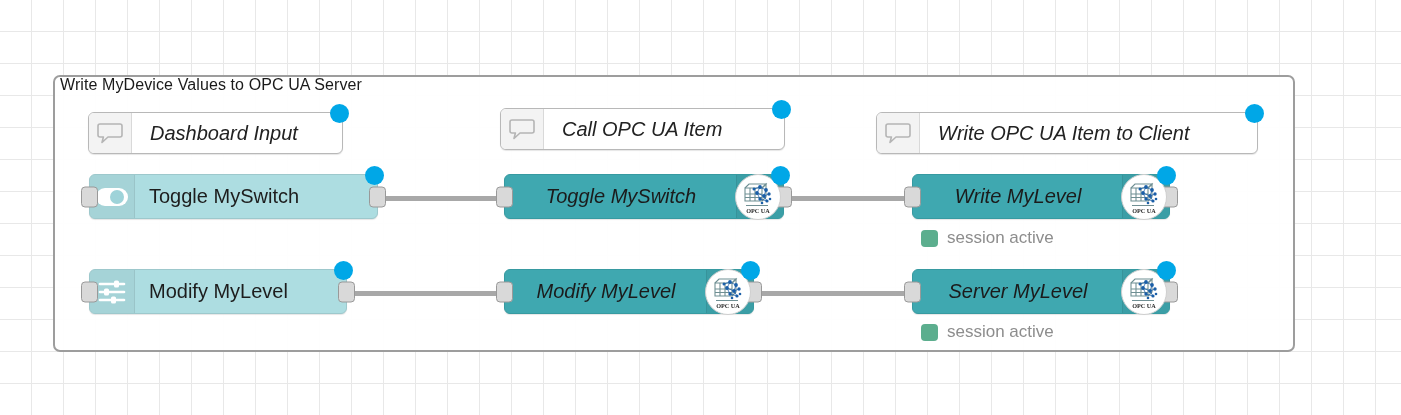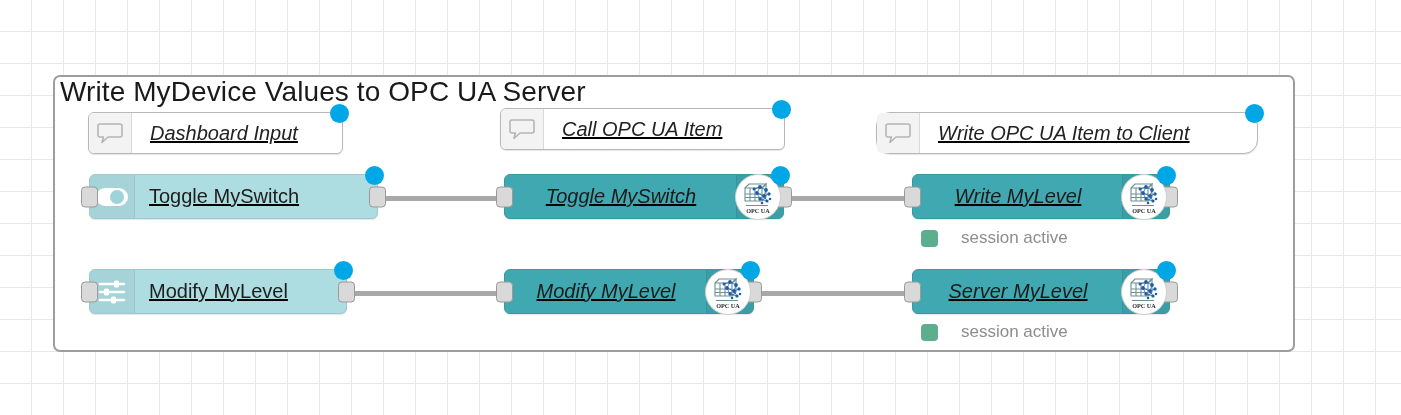--- a/index.html
+++ b/index.html
@@ -27,36 +27,35 @@
   
   .group-box {
     position: absolute;
     border: 2.5px solid #9d9d9d;
     border-radius: 7px;
     background: rgba(255,255,255,0.92);
     box-sizing: border-box;
   }
   .group-label {
     position: absolute;
-    font-size: 28px;
+    font-size: 16px;
     color: #1a1a1a;
     white-space: nowrap;
     letter-spacing: 0.1px;
   }
 
   
   .node {
     position: absolute;
     box-sizing: border-box;
     border: 1px solid #b3b3b3;
     border-radius: 6px;
     display: flex;
     align-items: stretch;
     box-shadow: 0 1px 1px rgba(0,0,0,0.10);
-    text-decoration: underline;
   }
   .node .label {
     flex: 1 1 auto;
     display: flex;
     align-items: center;
     white-space: nowrap;
     overflow: hidden;
   }
 
   
@@ -175,21 +174,21 @@
     background: #a8a8a8;
     border-radius: 3px;
     z-index: 1;
   }
 
   
   .status {
     position: absolute;
     display: flex;
     align-items: center;
-    gap: 23px;
+    gap: 9px;
     white-space: nowrap;
   }
   .status .dot {
     width: 17px;
     height: 17px;
     border-radius: 4px;
     background: #5CAE8E;
     flex: 0 0 17px;
   }
   .status .stext {
@@ -218,21 +217,21 @@
   <div class="node comment" style="left:500px; top:108px; width:285px; height:42px;">
     <div class="iconbox">
       <svg width="26" height="22" viewBox="0 0 26 22" aria-hidden="true">
         <path d="M3 2 H23 A2 2 0 0 1 25 4 V13 A2 2 0 0 1 23 15 H11 L5 20.5 L6.4 15 H3 A2 2 0 0 1 1 13 V4 A2 2 0 0 1 3 2 Z" fill="none" stroke="#b5b5b5" stroke-width="1.6" stroke-linejoin="round"></path>
       </svg>
     </div>
     <div class="label">Call OPC UA Item</div>
     <div class="changed-dot"></div>
   </div>
 
-  <div class="node comment" style="left:876px; top:112px; width:382px; height:42px;border-radius:14px;">
+  <div class="node comment" style="left:876px; top:112px; width:382px; height:42px;">
     <div class="iconbox">
       <svg width="26" height="22" viewBox="0 0 26 22" aria-hidden="true">
         <path d="M3 2 H23 A2 2 0 0 1 25 4 V13 A2 2 0 0 1 23 15 H11 L5 20.5 L6.4 15 H3 A2 2 0 0 1 1 13 V4 A2 2 0 0 1 3 2 Z" fill="none" stroke="#b5b5b5" stroke-width="1.6" stroke-linejoin="round"></path>
       </svg>
     </div>
     <div class="label">Write OPC UA Item to Client</div>
     <div class="changed-dot"></div>
   </div>
 
   <div class="wire" style="left:376px; top:196px; width:128px;"></div>

